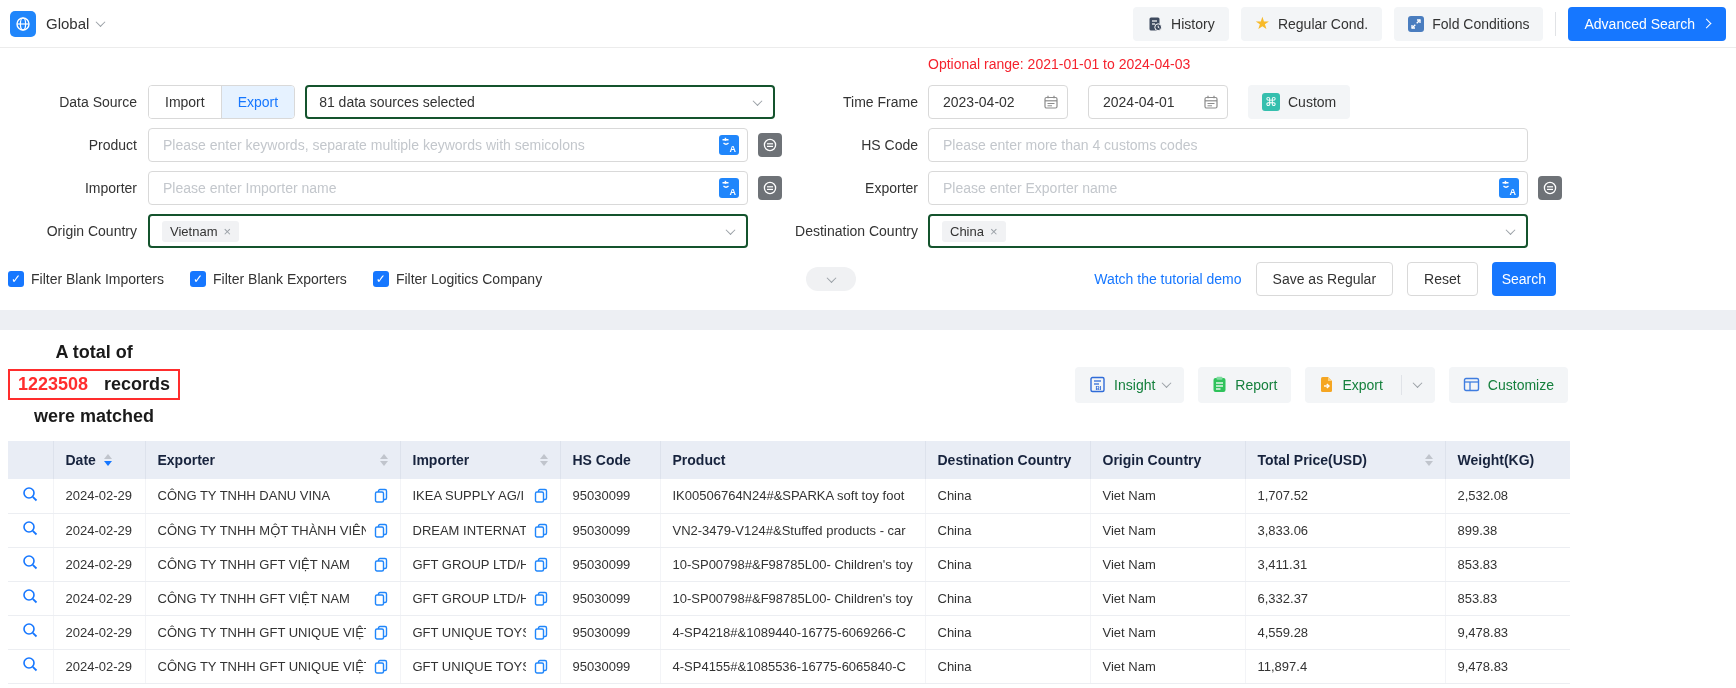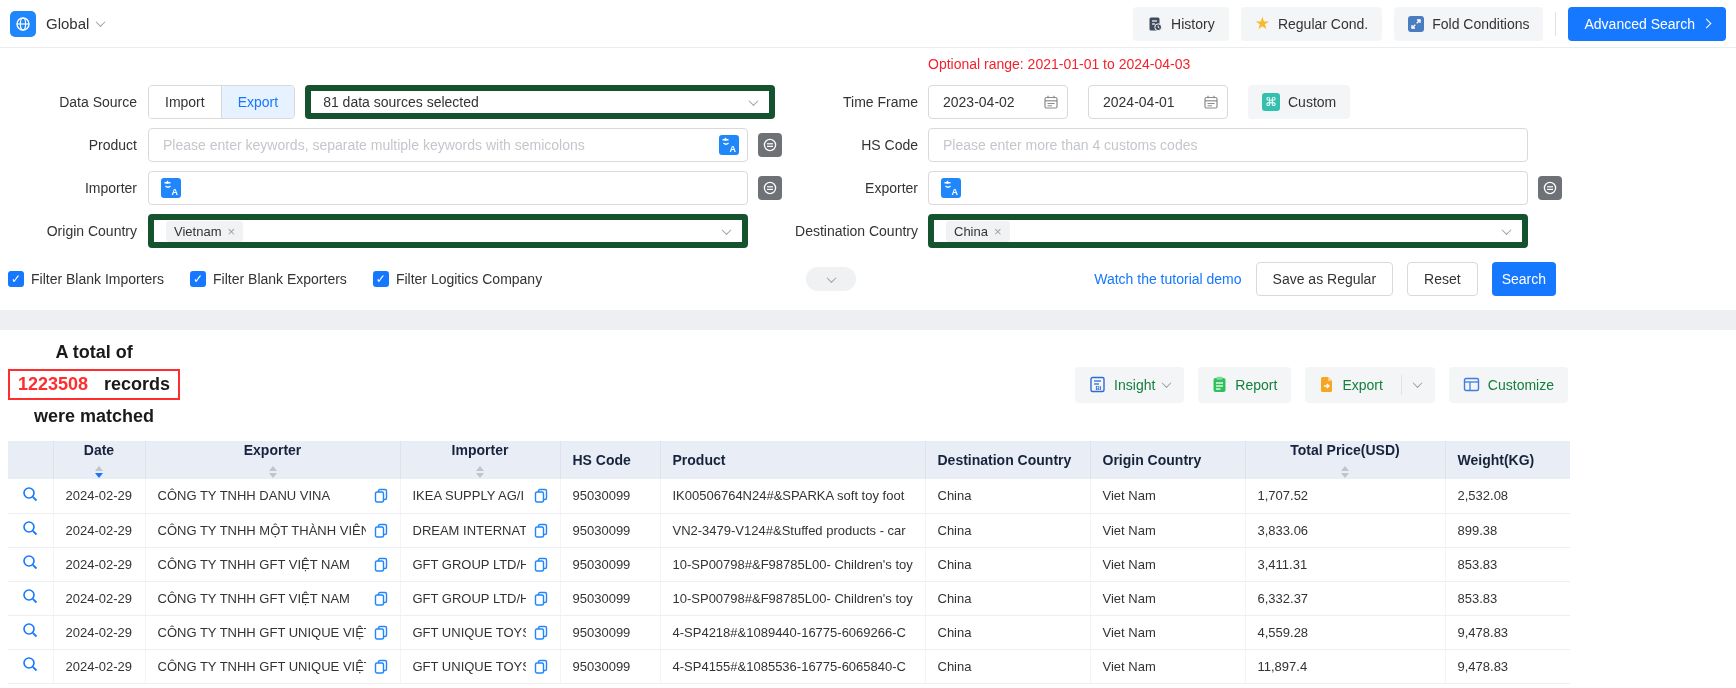--- a/index.html
+++ b/index.html
@@ -27,21 +27,21 @@
   .optional-spacer { width:928px; flex:none; }
   .optional-text { color:#f5222d; font-size:14px; }
   .frow { display:flex; align-items:center; margin-top:9px; height:34px; }
   .lgroup { width:790px; flex:none; display:flex; align-items:center; }
   .lbl-l { width:148px; padding-right:11px; text-align:right; flex:none; color:#333;padding-left:28px; }
   .rlabel { width:138px; padding-right:10px; text-align:right; flex:none; color:#333; }
   .seg { display:flex; border:1px solid #d9d9d9; border-radius:4px; overflow:hidden; height:34px; flex:none; }
   .seg-item { padding:0 16px; display:flex; align-items:center; background:#fff; color:#333; cursor:pointer; }
   .seg-item.active { background:#e6f2ff; color:#1677ff; }
   .seg-item + .seg-item { border-left:1px solid #d9d9d9; }
-  .select { border:6px solid #14532d; border-radius:4px; height:34px; display:flex; align-items:center; padding:0 12px; background:#fff; cursor:pointer;justify-content:center; }
+  .select { border:2px solid #14532d; border-radius:4px; height:34px; display:flex; align-items:center; padding:0 12px; background:#fff; cursor:pointer;justify-content:center; }
   .select .chev { margin-left:auto; }
   .w470 { width:470px; margin-left:10px; }
   .w600 { width:600px; }
   .inputbox { border:1px solid #d9d9d9; border-radius:4px; height:34px; display:flex; align-items:center; padding:0 8px 0 12px; background:#fff; }
   .inputbox input { border:none; outline:none; flex:1; font-size:14px; font-family:inherit; color:#333; background:transparent; min-width:0; }
   .inputbox input::placeholder { color:#c3c7cc; }
   .icon-after { width:24px; height:24px; border-radius:4px; background:#6e7277; display:flex; align-items:center; justify-content:center; margin-left:10px; flex:none; cursor:pointer; }
   .tag { background:#f1f2f4; border-radius:3px; padding:3px 8px; font-size:13px; display:inline-flex; align-items:center; gap:6px; color:#333; }
   .tag .x { color:#9aa0a6; cursor:pointer; font-size:13px; line-height:1; }
   .date-input { width:140px; flex:none; }
@@ -69,21 +69,21 @@
   .res-tools { margin-left:auto; display:flex; align-items:center; gap:14px; margin-right:160px; }
   .tool-btn { height:36px; background:#f3f5f7; border:none; border-radius:4px; padding:0 14px; display:flex; align-items:center; gap:8px; font-size:14px; color:#15803d; cursor:pointer; font-family:inherit; }
   .tool-btn .split { width:1px; height:20px; background:#e0e3e8; margin:0 4px 0 10px; }
 
   
   table.grid { border-collapse:collapse; table-layout:fixed; width:1562px; margin-left:0; }
   .grid th { background:#e9edf5; height:38px; font-size:14px; font-weight:bold; color:#17233d; text-align:left; padding:0 12px; border-right:1px solid #dde2ec; white-space:nowrap; overflow:hidden; }
   .grid th:last-child { border-right:none; }
   .grid td { height:34px; font-size:13px; color:#333; padding:0 12px; border-bottom:1px solid #eceef2; border-right:1px solid #f3f4f7; white-space:nowrap; overflow:hidden; background:#fff; }
   .grid td:last-child { border-right:none; }
-  .th-inner { display:flex; align-items:center; gap:8px;flex-direction:column; }
+  .th-inner { display:flex; align-items:center; gap:8px; }
   .sorter { display:inline-flex; flex-direction:column; gap:2px; cursor:pointer; }
   .caret-up { width:0; height:0; border-left:4px solid transparent; border-right:4px solid transparent; border-bottom:5px solid #c0c4cc; }
   .caret-down { width:0; height:0; border-left:4px solid transparent; border-right:4px solid transparent; border-top:5px solid #c0c4cc; }
   .caret-down.active { border-top-color:#1677ff; }
   .cell-flex { display:flex; align-items:center; gap:8px; }
   .cell-flex .nm { flex:1; overflow:hidden; white-space:nowrap; }
   .copy-ic { flex:none; cursor:pointer; display:inline-flex; }
   .mag { cursor:pointer; display:inline-flex; }
   td.center { text-align:center; }
 </style>
@@ -209,38 +209,40 @@
     <div class="rlabel">HS Code</div>
     <div class="inputbox w600">
       <input placeholder="Please enter more than 4 customs codes" style="">
     </div>
   </div>
 
   <div class="frow">
     <div class="lgroup">
       <div class="lbl-l">Importer</div>
       <div class="inputbox w600">
+        <input placeholder="Please enter Importer name" style="">
         <svg width="20" height="20" viewBox="0 0 20 20">
             <rect width="20" height="20" rx="3" fill="#2086fb"></rect>
             <rect x="3.5" y="4" width="6" height="1.5" fill="#fff"></rect>
             <rect x="5.7" y="2.8" width="1.5" height="3" fill="#fff"></rect>
             <path d="M4.5 8 q2.5 2.5 5 0" fill="none" stroke="#fff" stroke-width="1.2"></path>
             <text x="10.5" y="17" font-size="9" font-family="Liberation Sans, sans-serif" fill="#fff" font-weight="bold">A</text>
           </svg>
       </div>
       <div class="icon-after">
         <svg width="16" height="16" viewBox="0 0 16 16">
             <circle cx="8" cy="8" r="5.6" fill="none" stroke="#fff" stroke-width="1.3"></circle>
             <line x1="5" y1="6.8" x2="11" y2="6.8" stroke="#fff" stroke-width="1.2"></line>
             <line x1="5" y1="9.4" x2="11" y2="9.4" stroke="#fff" stroke-width="1.2"></line>
           </svg>
       </div>
     </div>
     <div class="rlabel">Exporter</div>
     <div class="inputbox w600">
+      <input placeholder="Please enter Exporter name" style="">
       <svg width="20" height="20" viewBox="0 0 20 20">
           <rect width="20" height="20" rx="3" fill="#2086fb"></rect>
           <rect x="3.5" y="4" width="6" height="1.5" fill="#fff"></rect>
           <rect x="5.7" y="2.8" width="1.5" height="3" fill="#fff"></rect>
           <path d="M4.5 8 q2.5 2.5 5 0" fill="none" stroke="#fff" stroke-width="1.2"></path>
           <text x="10.5" y="17" font-size="9" font-family="Liberation Sans, sans-serif" fill="#fff" font-weight="bold">A</text>
         </svg>
     </div>
     <div class="icon-after">
       <svg width="16" height="16" viewBox="0 0 16 16">

